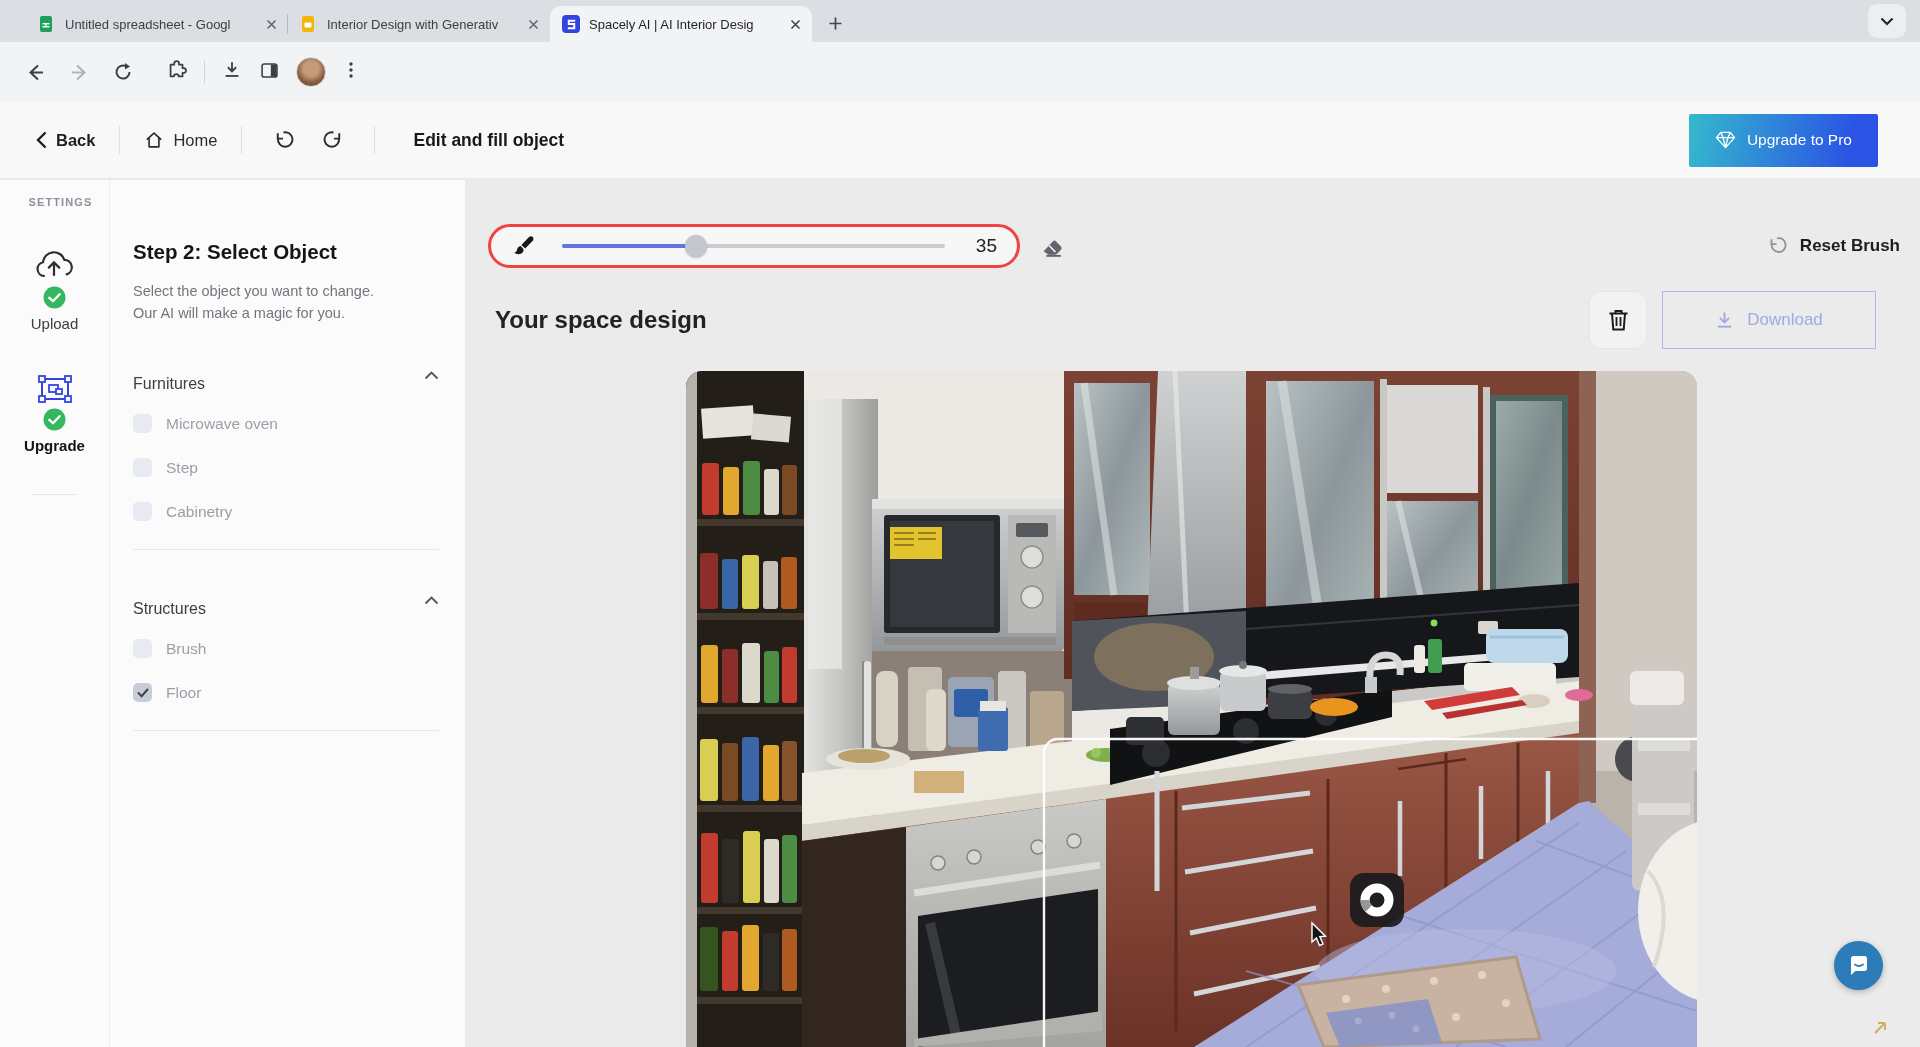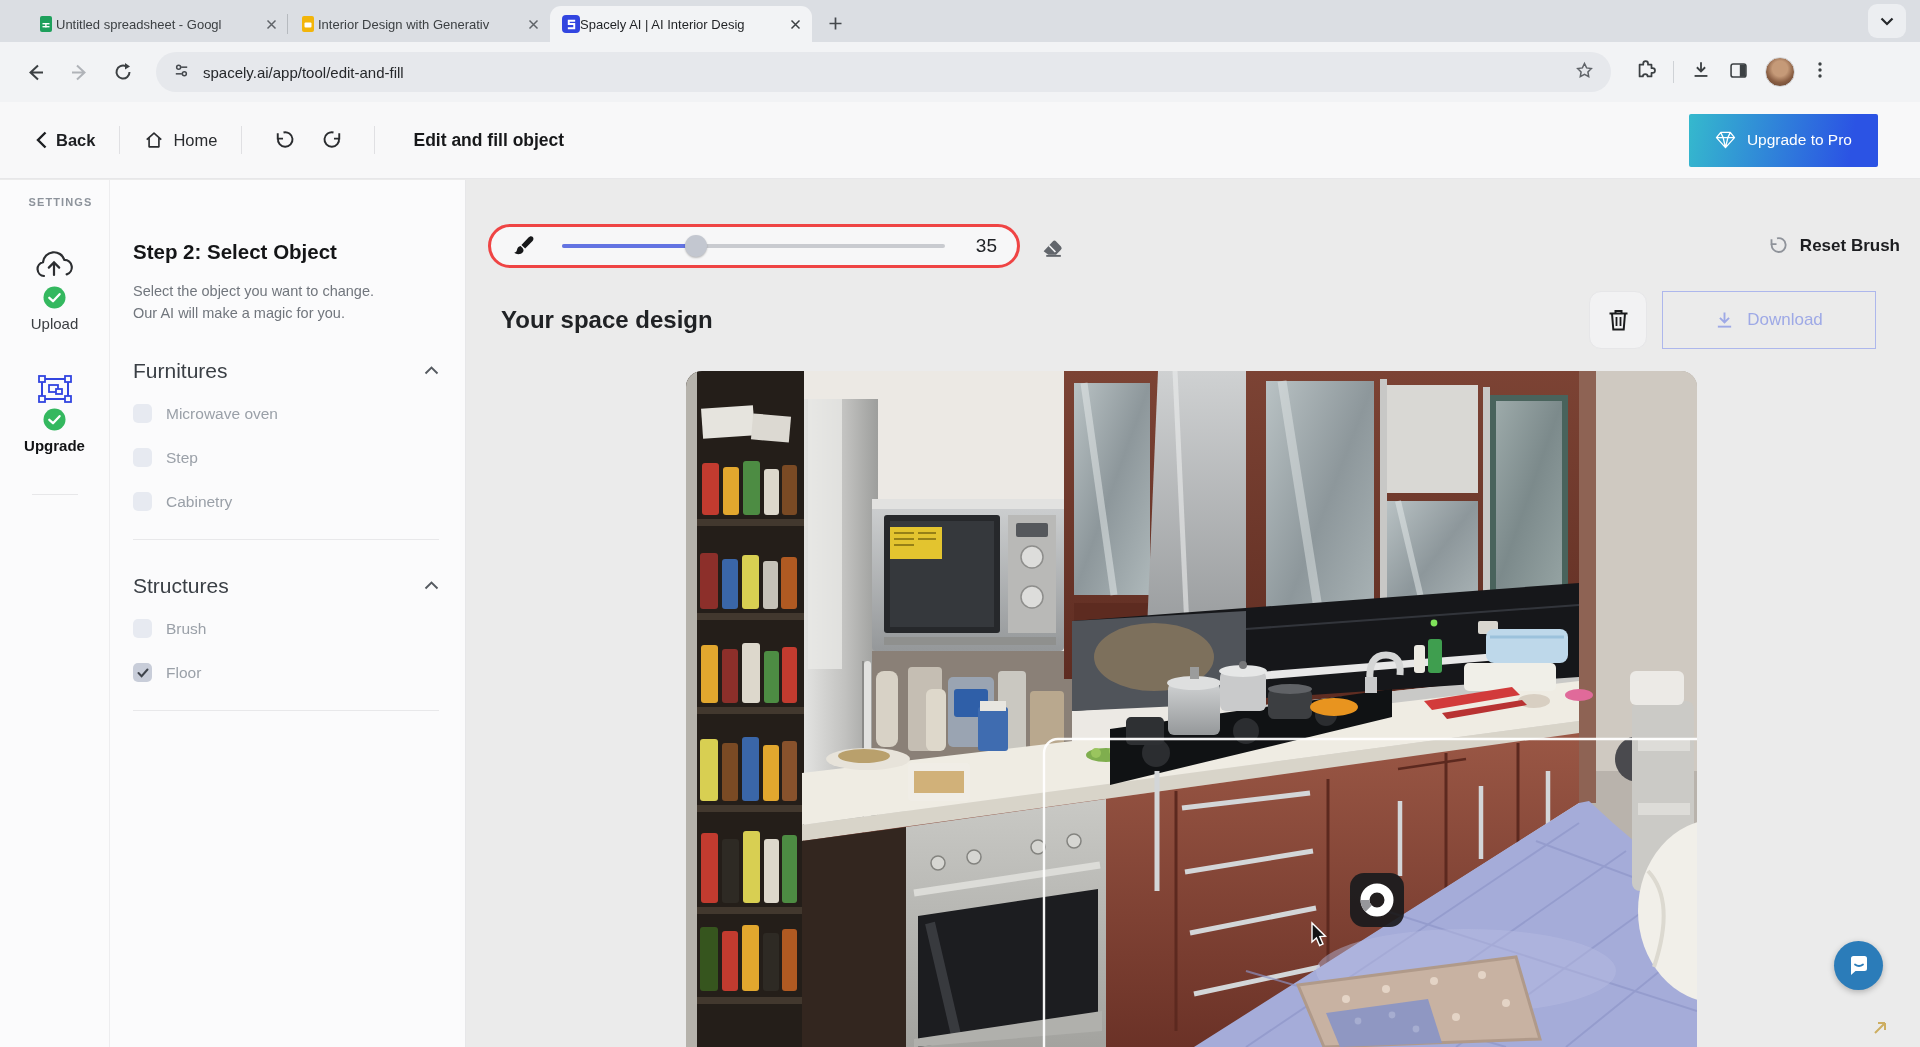--- a/index.html
+++ b/index.html
@@ -1,21 +1,21 @@
 <!DOCTYPE html>
 <html><head>
 <meta charset="utf-8">
 <style>
   * { margin:0; padding:0; box-sizing:border-box; }
   body { background:#555; font-family:"Liberation Sans","DejaVu Sans",sans-serif; }
   .screen { position:relative; width:1920px; height:1047px; overflow:hidden; background:#ebebeb; }
 
   
   .tabstrip { height:42px; background:#dbdee3; display:flex; align-items:flex-end; padding-left:26px; position:relative; }
-  .tab { height:36px; width:262px; display:flex; align-items:center; padding:0 8px 0 12px;
+  .tab { height:36px; width:262px; display:flex; align-items:center; gap:9px; padding:0 8px 0 12px;
          border-radius:11px 11px 0 0; font-size:13px; color:#3c4043; position:relative; }
   .tab .title { flex:1; white-space:nowrap; overflow:hidden; }
   .tab.active { background:#f2f3f5; color:#1f2124; }
   .tab:not(.active):not(:first-child)::before { content:""; position:absolute; left:-1px; top:8px; height:20px; width:1px; background:#b6babf; }
   .favicon { width:18px; height:18px; border-radius:4px; flex:0 0 auto; display:flex; align-items:center; justify-content:center; }
   .closex { width:18px; height:18px; border-radius:50%; display:flex; align-items:center; justify-content:center; flex:0 0 auto; }
   .newtab { width:30px; height:30px; margin:0 0 4px 8px; border-radius:50%; display:flex; align-items:center; justify-content:center; }
   .tabchev { position:absolute; right:14px; top:4px; width:38px; height:34px; border-radius:9px; background:#eceef1; display:flex; align-items:center; justify-content:center; }
 
   
@@ -45,40 +45,40 @@
   .railstep { display:flex; flex-direction:column; align-items:center; margin-top:42px; }
   .railstep .check { margin-top:4px; }
   .railstep .lbl { font-size:15px; color:#3a3d41; margin-top:6px; }
   .railstep.active .lbl { font-weight:700; color:#121315; }
   .raildiv { width:46px; height:1px; background:#e7e7e9; margin-top:40px; }
 
   .panel { width:356px; background:#fbfbfc; border-right:1px solid #e7e7e9; padding:60px 26px 0 23px; }
   .steptitle { font-size:20.5px; font-weight:700; color:#141517; }
   .stepdesc { font-size:14.5px; color:#71767d; line-height:1.55; margin-top:16px; width:252px; }
   .section-h { display:flex; align-items:center; justify-content:space-between; margin-top:34px; cursor:pointer; }
-  .section-h .name { font-size:21px; color:#3a3f45; }
+  .section-h .name { font-size:16px; color:#3a3f45;margin-top:16px; }
   .chkrow { display:flex; align-items:center; gap:14px; margin-top:18px; height:26px; cursor:pointer; }
   .cbox { width:19px; height:19px; border-radius:5px; background:#e7eaf1; display:flex; align-items:center; justify-content:center; }
   .cbox.checked { background:#c8cdd9; }
   .chkrow .clabel { font-size:15.5px; color:#9aa0a8; }
   .pdiv { height:1px; background:#e8e8ea; margin-top:24px; }
 
   
   .main { flex:1; position:relative; background:#ebebeb; }
   .brushrow { position:absolute; top:44px; left:22px; right:20px; display:flex; align-items:center; }
   .brushpill { width:532px; height:44px; border-radius:22px; background:#f7f7f8; border:3px solid #ef4444; display:flex; align-items:center; padding:0 20px; }
   .slider { flex:1; height:20px; margin:0 4px 0 26px; position:relative; display:flex; align-items:center; cursor:pointer; }
   .slider .track { position:absolute; left:0; right:0; height:4px; border-radius:2px; background:#c9cbd0; }
   .slider .fill { position:absolute; left:0; height:4px; border-radius:2px; background:#6373e2; }
   .slider .knob { position:absolute; width:22px; height:22px; border-radius:50%; background:#c3c7d0; box-shadow:0 1px 2px rgba(0,0,0,.25); }
   .brushval { font-size:19px; color:#212327; margin-left:18px; min-width:30px; text-align:right; }
   .eraserbtn { width:40px; height:40px; margin-left:12px; display:flex; align-items:center; justify-content:center; }
   .resetbtn { margin-left:auto; display:flex; align-items:center; gap:12px; font-size:17px; font-weight:700; color:#1c1d20; cursor:pointer; }
 
-  .canvashead { position:absolute; top:111px; left:35px; right:44px; display:flex; align-items:center; }
+  .canvashead { position:absolute; top:111px; left:29px; right:44px; display:flex; align-items:center; }
   .spacetitle { font-size:24px; font-weight:700; color:#202225; }
   .headbtns { margin-left:auto; display:flex; align-items:center; gap:15px; }
   .trashbtn { width:58px; height:58px; border-radius:12px; background:#f2f2f3; border:1px solid #e6e6e8; display:flex; align-items:center; justify-content:center; cursor:pointer; }
   .dlbtn { width:214px; height:58px; border-radius:0; background:transparent; border:1.6px solid #adb7ec; color:#9ea9e6;
            font-size:17px; font-family:inherit; display:flex; align-items:center; justify-content:center; gap:13px; cursor:pointer; }
 
   .photo { position:absolute; top:191px; left:220px; width:1011px; height:676px; border-radius:16px 16px 0 0; overflow:hidden; background:#cfccc7; cursor:none; }
   .photo svg { display:block; }
 
   .chatfab { position:absolute; left:1834px; top:941px; width:49px; height:49px; border-radius:50%;
@@ -155,36 +155,20 @@
     <div class="navbtn">
       <svg width="21" height="21" viewBox="0 0 21 21">
           <path d="M8,3.5 L15.5,10.5 L8,17.5 M15.5,10.5 H3" stroke="#b0b3b8" stroke-width="2" fill="none"></path>
         </svg>
     </div>
     <div class="navbtn">
       <svg width="20" height="20" viewBox="0 0 20 20">
           <path d="M16.5,10 A6.5,6.5 0 1 1 12.8,4.2" stroke="#3c4043" stroke-width="2" fill="none"></path>
           <path d="M12,1 L17,4.5 L12,7.5 Z" fill="#3c4043"></path>
         </svg>
-    </div>
-    <div class="omnibox">
-      <span>
-        <svg width="19" height="19" viewBox="0 0 20 20">
-            <circle cx="7" cy="6.5" r="2.1" stroke="#45494e" stroke-width="1.6" fill="none"></circle>
-            <path d="M9.6,6.5 H16" stroke="#45494e" stroke-width="1.6"></path>
-            <circle cx="13" cy="13.5" r="2.1" stroke="#45494e" stroke-width="1.6" fill="none"></circle>
-            <path d="M4,13.5 H10.4" stroke="#45494e" stroke-width="1.6"></path>
-          </svg>
-      </span>
-      <span class="urltext">spacely.ai/app/tool/edit-and-fill</span>
-      <span style="margin-left:auto">
-        <svg width="21" height="21" viewBox="0 0 24 24">
-            <path d="M12,4 l2.4,5 5.4,.8 -3.9,3.8 .9,5.4 -4.8,-2.6 -4.8,2.6 .9,-5.4 -3.9,-3.8 5.4,-.8 z" stroke="#5f6368" stroke-width="1.7" fill="none"></path>
-          </svg>
-      </span>
     </div>
     <div class="tb-icons">
       <span>
         <svg width="22" height="22" viewBox="0 0 24 24">
             <path d="M9,5 a2.6,2.6 0 0 1 5.2,0 V6.2 H18 V10 h1.2 a2.6,2.6 0 0 1 0,5.2 H18 V19 H13.8 a2.6,2.6 0 0 0 -5.2,0 H5 V6.2 h4 z" stroke="#3c4043" stroke-width="1.9" fill="none" stroke-linejoin="round"></path>
           </svg>
       </span>
       <span class="tbdiv"></span>
       <span>
         <svg width="22" height="22" viewBox="0 0 24 24">

